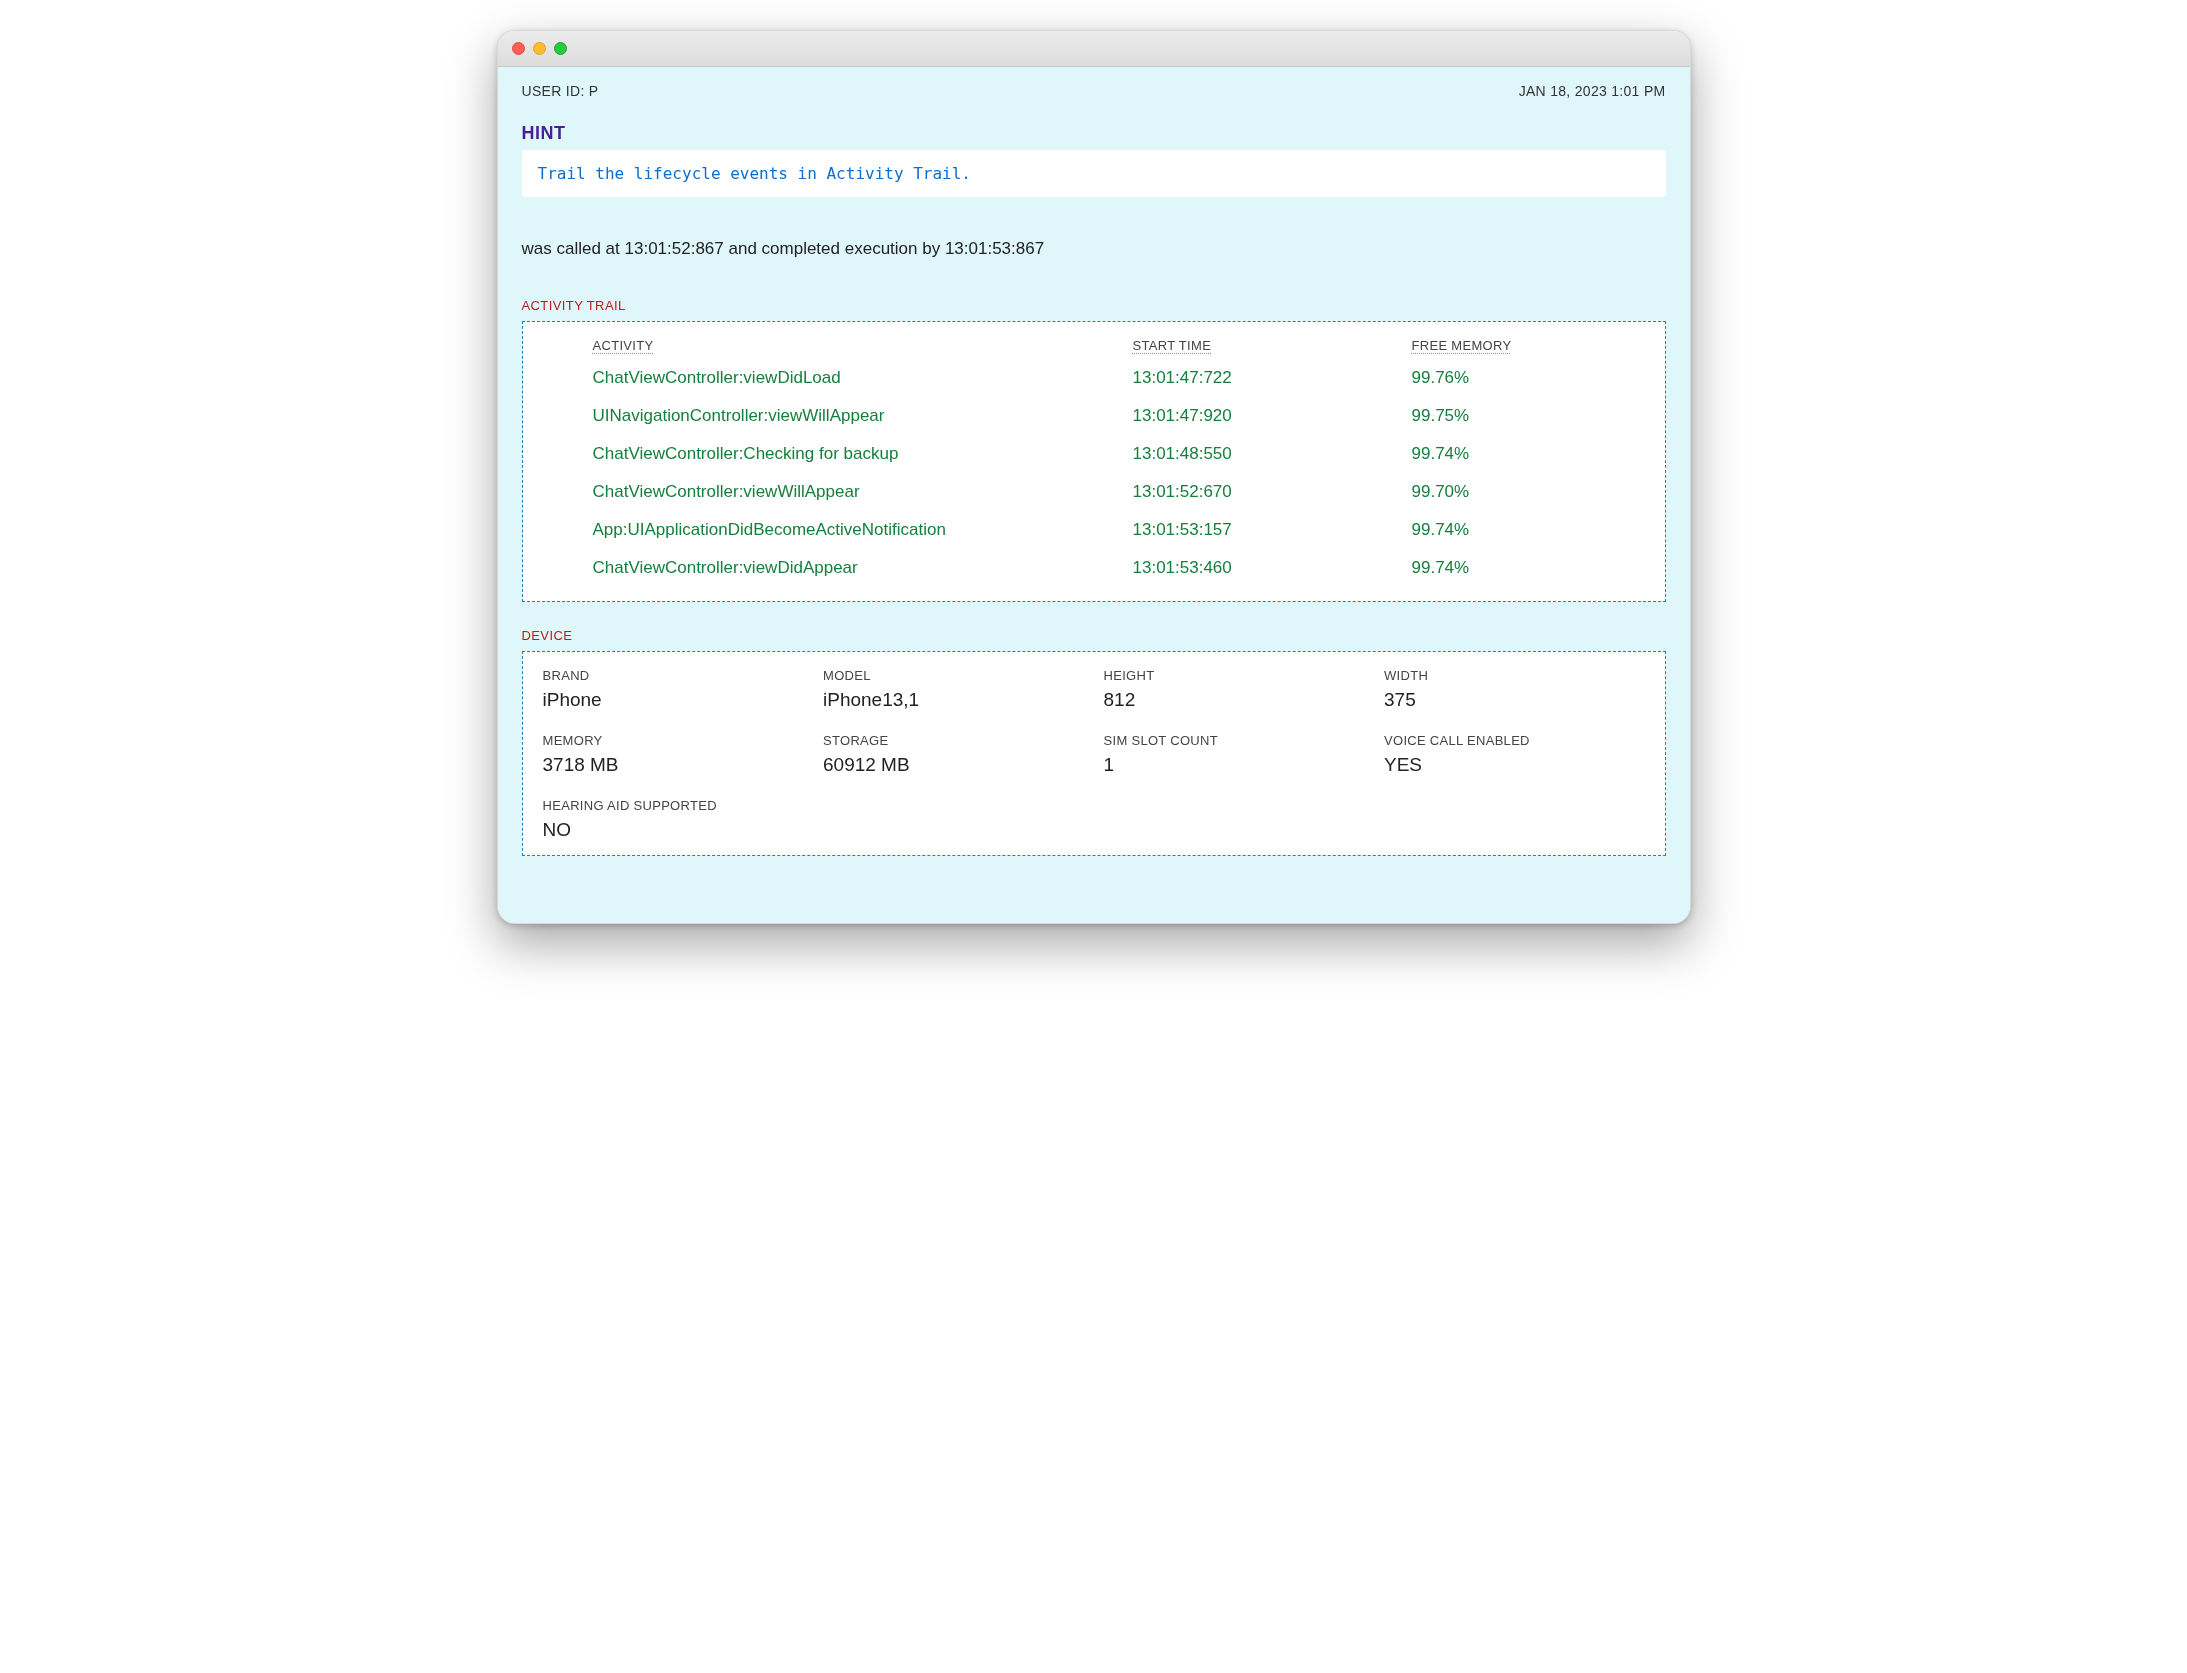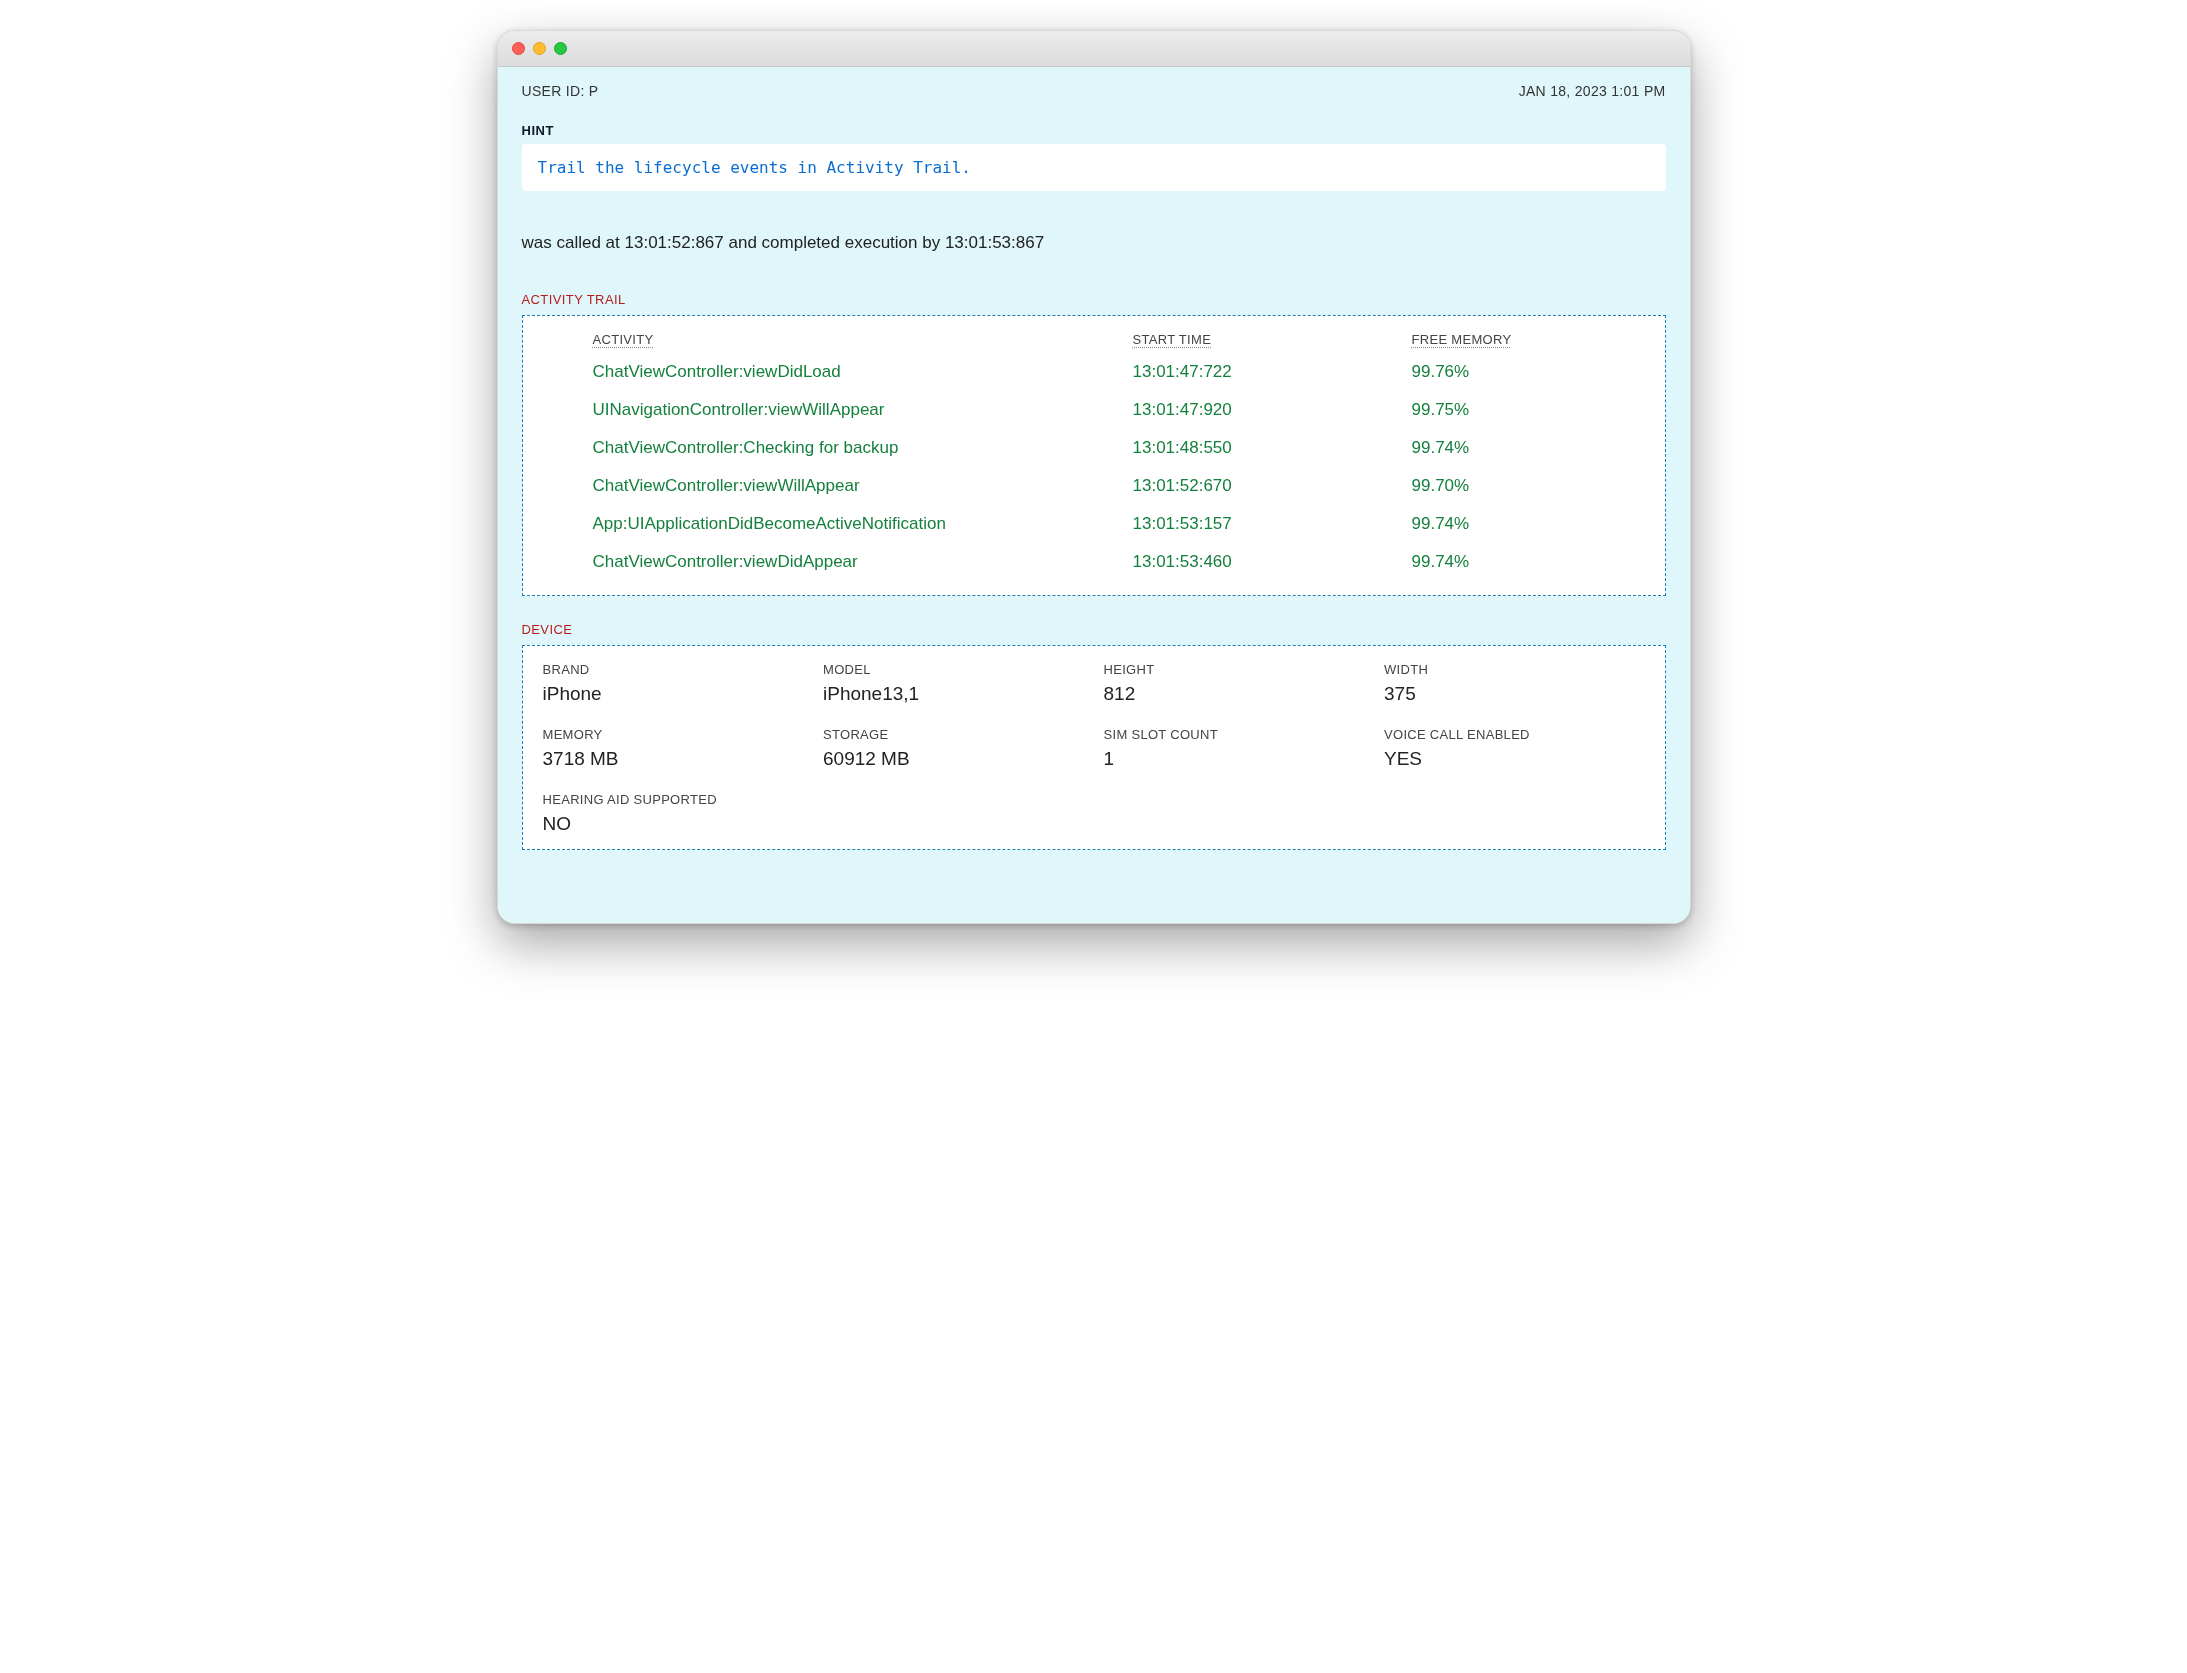--- a/index.html
+++ b/index.html
@@ -58,23 +58,23 @@
     margin: 6px 24px;
     padding: 14px 16px;
     border-radius: 4px;
     font-family: ui-monospace, SFMono-Regular, Menlo, Consolas, monospace;
     font-size: 16px;
     color: #222;
   }
 
   .hint-label {
     padding: 14px 24px 6px 24px;
-    font-size: 13px;
+    font-size: 18px;
     font-weight: 700;
-    color: #0f172a;
+    color: #4c1d95;
     letter-spacing: 0.5px;
   }
   .hint-box {
     background: #fff;
     margin: 0 24px;
     padding: 14px 16px;
     border-radius: 4px;
     font-family: ui-monospace, SFMono-Regular, Menlo, Consolas, monospace;
     font-size: 16px;
     color: #0a6ed1;

